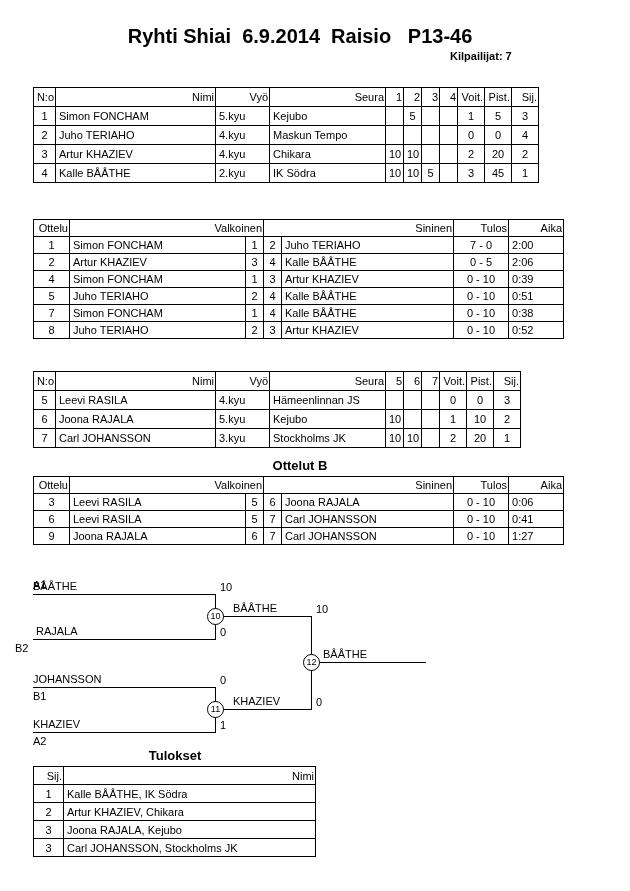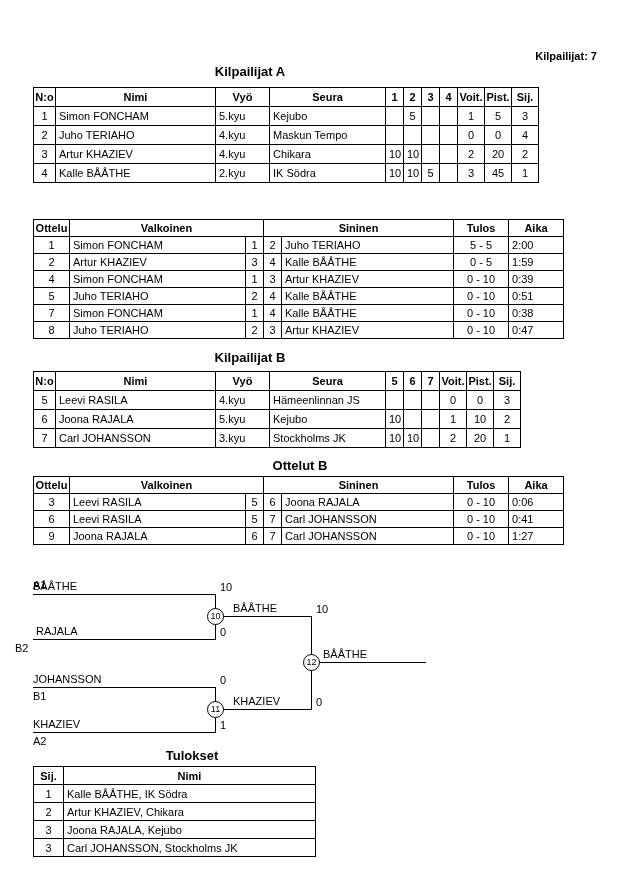--- a/index.html
+++ b/index.html
@@ -2,28 +2,28 @@
 <html><head>
 <meta charset="utf-8">
 <style>
   * { margin:0; padding:0; box-sizing:border-box; }
   html,body { background:#fff; }
   body { font-family:"Liberation Sans", "DejaVu Sans", sans-serif; color:#000; }
   #canvas { position:relative; width:630px; height:891px; background:#fff; overflow:hidden; }
 
   .title { position:absolute; left:0; top:25px; width:600px; text-align:center;
            font-size:20px; font-weight:bold; white-space:pre; }
-  .comp-count { position:absolute; left:450px; top:50px; width:147px; text-align:right;
+  .comp-count { position:absolute; left:450px; top:50px; width:147px; text-align:left;
                 font-size:11px; font-weight:bold; }
   .sec-heading { position:absolute; text-align:center; font-size:13px; font-weight:bold; }
 
   table.grid { position:absolute; border-collapse:collapse; table-layout:fixed; }
   table.grid th, table.grid td { border:1px solid #000; font-size:11px; overflow:hidden;
                                  white-space:nowrap; padding:0 3px; }
-  table.grid th { font-weight:bold; text-align:center; padding:0 1px; }
+  table.grid th { font-weight:normal; text-align:right; padding:0 1px; }
 
   .kilp th, .kilp td { height:19px; }
   .ott  th, .ott  td { height:17px; }
   .tul  th, .tul  td { height:18px; }
 
   .kilp td:nth-child(1) { text-align:center; }
   .kilp td:nth-child(2), .kilp td:nth-child(3), .kilp td:nth-child(4) { text-align:left; }
   .kilp td:nth-child(n+5) { text-align:center; }
 
   .ott td:nth-child(1), .ott td:nth-child(3), .ott td:nth-child(4), .ott td:nth-child(6) { text-align:center; }
@@ -37,23 +37,23 @@
   .hline  { position:absolute; height:1px; background:#000; }
   .vline  { position:absolute; width:1px;  background:#000; }
   .bcircle{ position:absolute; width:17px; height:17px; border:1px solid #000; border-radius:50%;
             background:#fff; font-size:9px; line-height:15px; text-align:center; z-index:2; }
 </style>
 </head>
 <body>
 
 <div id="canvas">
 
+  <div class="title">Ryhti Shiai  6.9.2014  Raisio   P13-46</div>
   <div class="comp-count">Kilpailijat: 7</div>
 
-  <div class="sec-heading" style="left:130px;top:64px;width:240px">Kilpailijat A</div>
   <table class="grid kilp" style="left:33px;top:87px;width:505px">
     <colgroup>
       <col style="width:22px">
         <col style="width:160px">
         <col style="width:54px">
         <col style="width:116px">
       <col style="width:18px">
         <col style="width:18px">
         <col style="width:18px">
         <col style="width:18px">
@@ -151,31 +151,31 @@
         <th>Aika</th>
       </tr>
     </thead>
     <tbody>
         <tr>
           <td>1</td>
           <td>Simon FONCHAM</td>
           <td>1</td>
           <td>2</td>
           <td>Juho TERIAHO</td>
-          <td>5 - 5</td>
+          <td>7 - 0</td>
           <td>2:00</td>
         </tr>
         <tr>
           <td>2</td>
           <td>Artur KHAZIEV</td>
           <td>3</td>
           <td>4</td>
           <td>Kalle BÅÅTHE</td>
           <td>0 - 5</td>
-          <td>1:59</td>
+          <td>2:06</td>
         </tr>
         <tr>
           <td>4</td>
           <td>Simon FONCHAM</td>
           <td>1</td>
           <td>3</td>
           <td>Artur KHAZIEV</td>
           <td>0 - 10</td>
           <td>0:39</td>
         </tr>
@@ -197,26 +197,25 @@
           <td>0 - 10</td>
           <td>0:38</td>
         </tr>
         <tr>
           <td>8</td>
           <td>Juho TERIAHO</td>
           <td>2</td>
           <td>3</td>
           <td>Artur KHAZIEV</td>
           <td>0 - 10</td>
-          <td>0:47</td>
+          <td>0:52</td>
         </tr>
       </tbody>
   </table>
 
-  <div class="sec-heading" style="left:130px;top:350px;width:240px">Kilpailijat B</div>
   <table class="grid kilp" style="left:33px;top:371px;width:487px">
     <colgroup>
       <col style="width:22px">
         <col style="width:160px">
         <col style="width:54px">
         <col style="width:116px">
       <col style="width:18px">
         <col style="width:18px">
         <col style="width:18px">
       <col style="width:27px">
@@ -361,21 +360,21 @@
     <span class="blabel" style="left:233px;top:695px">KHAZIEV</span>
     <span class="bscore" style="left:316px;top:696px">0</span>
     <div class="bcircle" style="left:207px;top:701px">11</div>
 
     <div class="vline" style="left:311px;top:616px;height:94px"></div>
     <div class="hline" style="left:311px;top:662px;width:115px"></div>
     <span class="blabel" style="left:323px;top:648px">BÅÅTHE</span>
     <div class="bcircle" style="left:303px;top:654px">12</div>
   </div>
 
-  <div class="sec-heading" style="left:72px;top:748px;width:240px">Tulokset</div>
+  <div class="sec-heading" style="left:55px;top:748px;width:240px">Tulokset</div>
   <table class="grid tul" style="left:33px;top:766px;width:282px">
     <colgroup>
         <col style="width:30px">
         <col style="width:252px">
       </colgroup>
     <thead>
         <tr>
           <th>Sij.</th>
           <th>Nimi</th>
         </tr>

